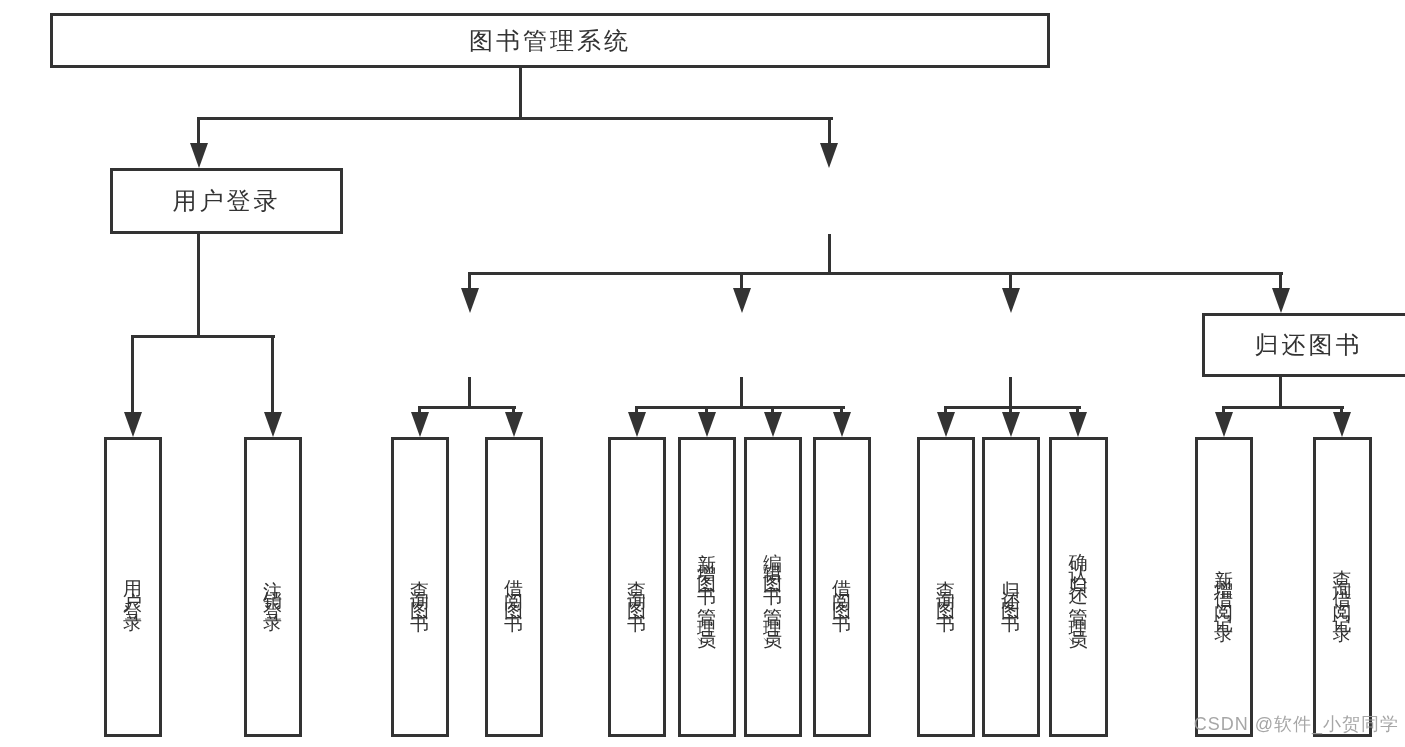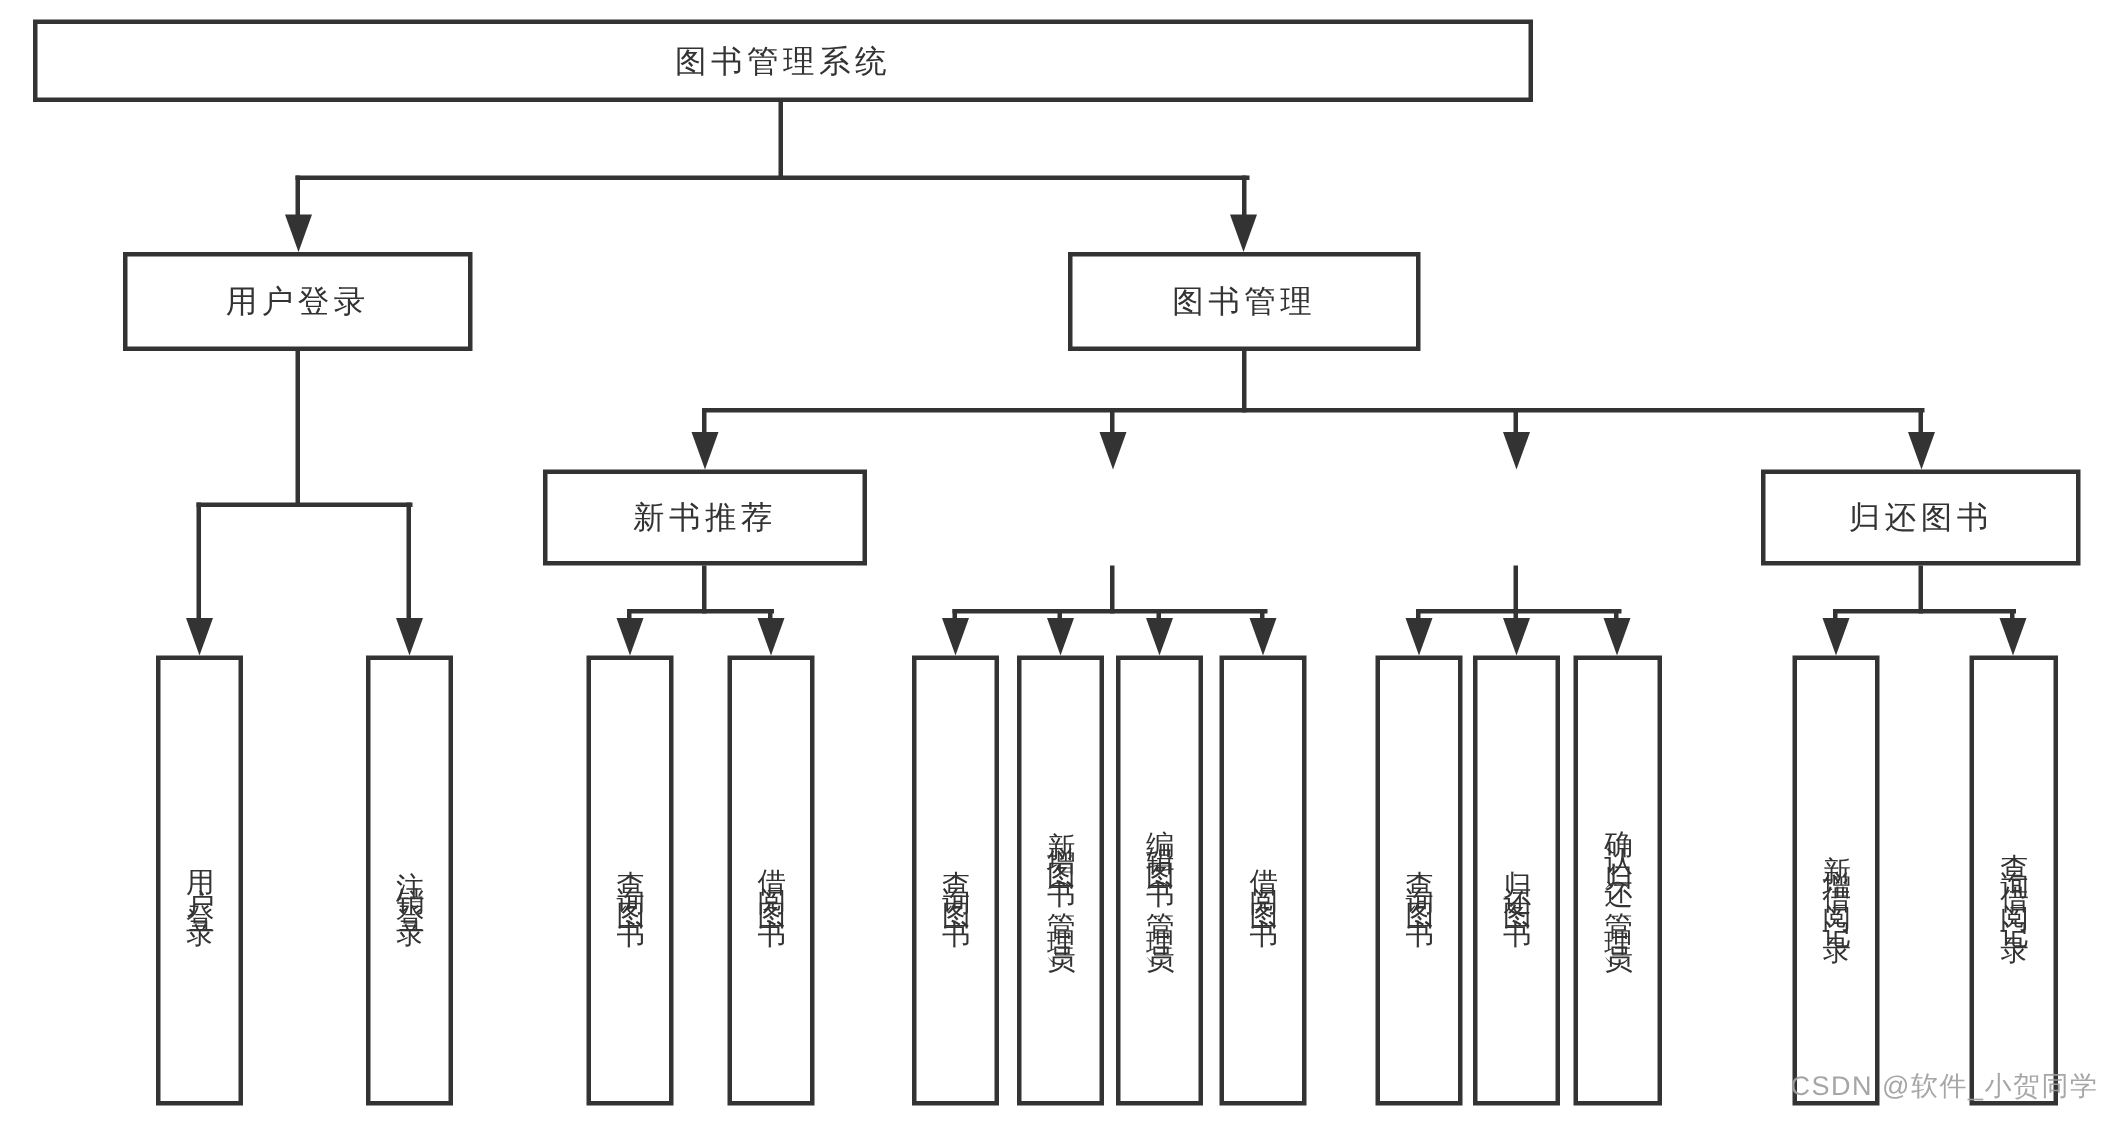--- a/index.html
+++ b/index.html
@@ -1,38 +1,36 @@
 <!DOCTYPE html>
 <html><head>
 <meta charset="utf-8">
 <style>
   html,body{margin:0;padding:0;background:#ffffff;}
   .canvas{position:relative;width:1405px;height:747px;background:#ffffff;overflow:hidden;
           font-family:"Liberation Sans","DejaVu Sans",sans-serif;color:#333333;}
   .node{position:absolute;box-sizing:border-box;background:#ffffff;border:3px solid #333333;
         display:flex;align-items:center;justify-content:center;text-align:center;}
-  .hbox{font-size:21px;letter-spacing:3px;}
+  .hbox{font-size:24px;letter-spacing:3px;margin-left:28px;}
   .vbox{writing-mode:vertical-rl;font-size:19px;letter-spacing:11px;line-height:1;}
   .ln{position:absolute;background:#333333;}
   .ar{position:absolute;width:0;height:0;border-left:9px solid transparent;
       border-right:9px solid transparent;border-top:25px solid #333333;}
   .wm{position:absolute;top:712px;right:6px;font-size:18px;letter-spacing:1px;
       color:rgba(158,158,158,0.92);white-space:nowrap;text-align:center;}
 </style>
 </head>
 <body>
 
 <div class="canvas">
 
   <div class="node hbox" style="left:22px;top:13px;width:1000px;height:55px">图书管理系统</div>
 
   <div class="node hbox" style="left:82px;top:168px;width:233px;height:66px">用户登录</div>
-  <div class="node hbox" style="left:712px;top:168px;width:235px;height:66px">图书管理</div>
 
-  <div class="node hbox" style="left:362px;top:313px;width:216px;height:64px">新书推荐</div>
   <div class="node hbox" style="left:1174px;top:313px;width:213px;height:64px">归还图书</div>
 
   <div class="node vbox" style="left:104px;top:437px;width:58px;height:300px">用户登录</div>
   <div class="node vbox" style="left:244px;top:437px;width:58px;height:300px">注销登录</div>
 
   <div class="node vbox" style="left:391px;top:437px;width:58px;height:300px">查询图书</div>
   <div class="node vbox" style="left:485px;top:437px;width:58px;height:300px">借阅图书</div>
 
   <div class="node vbox" style="left:608px;top:437px;width:58px;height:300px">查询图书</div>
   <div class="node vbox" style="left:678px;top:437px;width:58px;height:300px">新增图书（管理员）</div>

